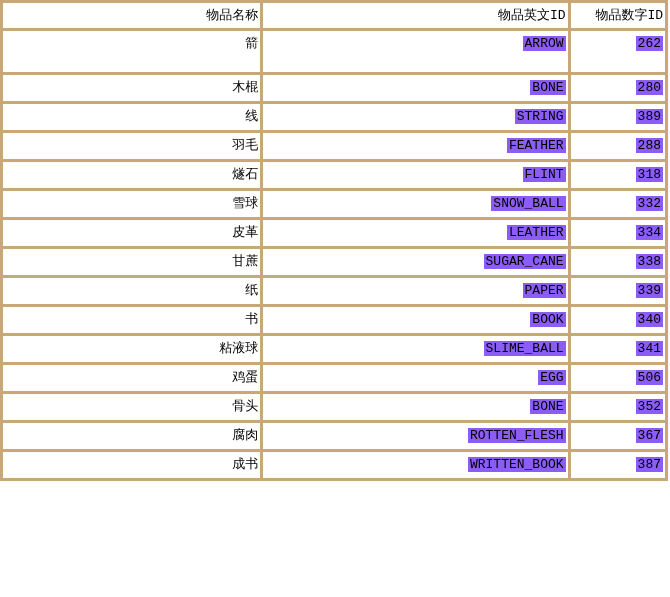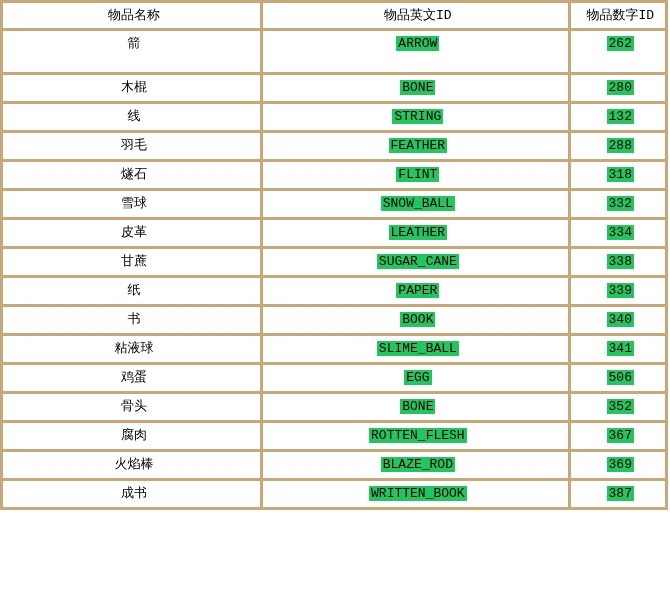--- a/index.html
+++ b/index.html
@@ -20,33 +20,33 @@
     border-collapse: collapse;
     width: 668px;
     table-layout: fixed;
   }
   table.item-table col.c1 { width: 259px; }
   table.item-table col.c2 { width: 306px; }
   table.item-table col.c3 { width: 97px; }
   table.item-table th,
   table.item-table td {
     border: 3px solid #c8a876;
-    text-align: center;
+    text-align: right;
     vertical-align: top;
     font-weight: normal;
     padding: 4px 2px 0 7px;
     line-height: 17px;
     overflow: hidden;
     white-space: nowrap;
   }
   table.item-table th { height: 21px; }
   table.item-table td { height: 22px; }
   table.item-table tbody tr.tall td { height: 37px; }
   .code-val {
-    background: #22c55e;
+    background: #8b5cf6;
     padding: 0 2px;
   }
 </style>
 </head>
 <body>
 
 <div class="page">
   <table class="item-table">
     <colgroup>
       <col class="c1">
@@ -67,21 +67,21 @@
           <td><span class="code-val">262</span></td>
         </tr>
         <tr>
           <td>木棍</td>
           <td><span class="code-val">BONE</span></td>
           <td><span class="code-val">280</span></td>
         </tr>
         <tr>
           <td>线</td>
           <td><span class="code-val">STRING</span></td>
-          <td><span class="code-val">132</span></td>
+          <td><span class="code-val">389</span></td>
         </tr>
         <tr>
           <td>羽毛</td>
           <td><span class="code-val">FEATHER</span></td>
           <td><span class="code-val">288</span></td>
         </tr>
         <tr>
           <td>燧石</td>
           <td><span class="code-val">FLINT</span></td>
           <td><span class="code-val">318</span></td>
@@ -125,24 +125,19 @@
           <td>骨头</td>
           <td><span class="code-val">BONE</span></td>
           <td><span class="code-val">352</span></td>
         </tr>
         <tr>
           <td>腐肉</td>
           <td><span class="code-val">ROTTEN_FLESH</span></td>
           <td><span class="code-val">367</span></td>
         </tr>
         <tr>
-          <td>火焰棒</td>
-          <td><span class="code-val">BLAZE_ROD</span></td>
-          <td><span class="code-val">369</span></td>
-        </tr>
-        <tr>
           <td>成书</td>
           <td><span class="code-val">WRITTEN_BOOK</span></td>
           <td><span class="code-val">387</span></td>
         </tr>
       </tbody>
   </table>
 </div>
 
 </body></html>

